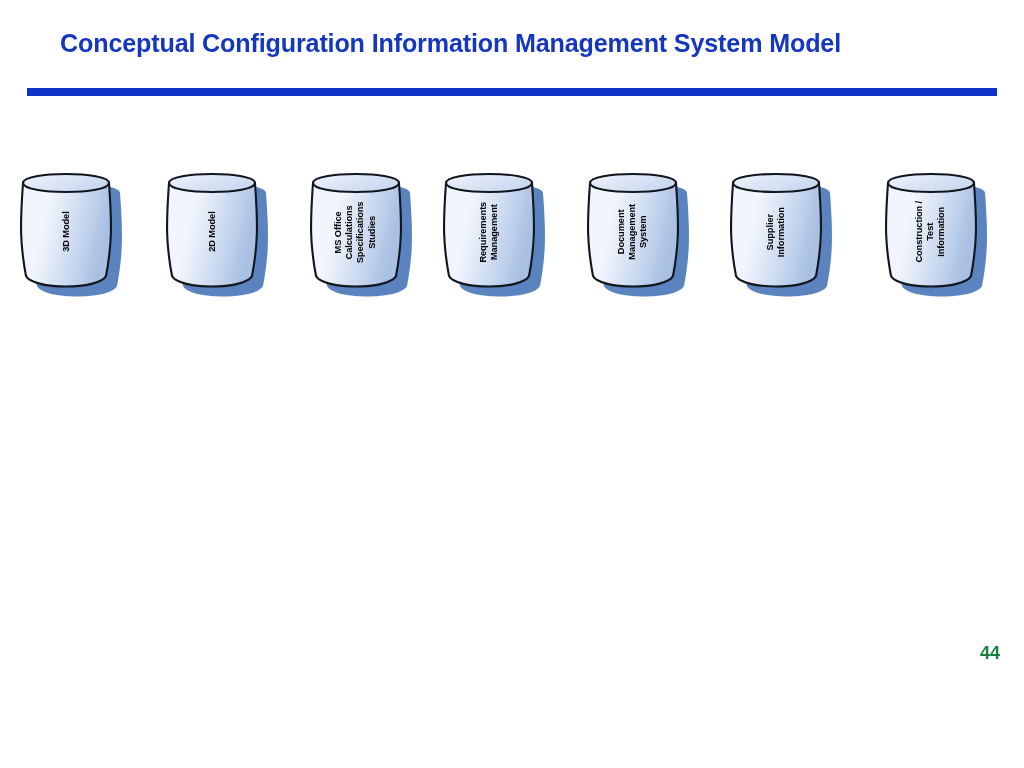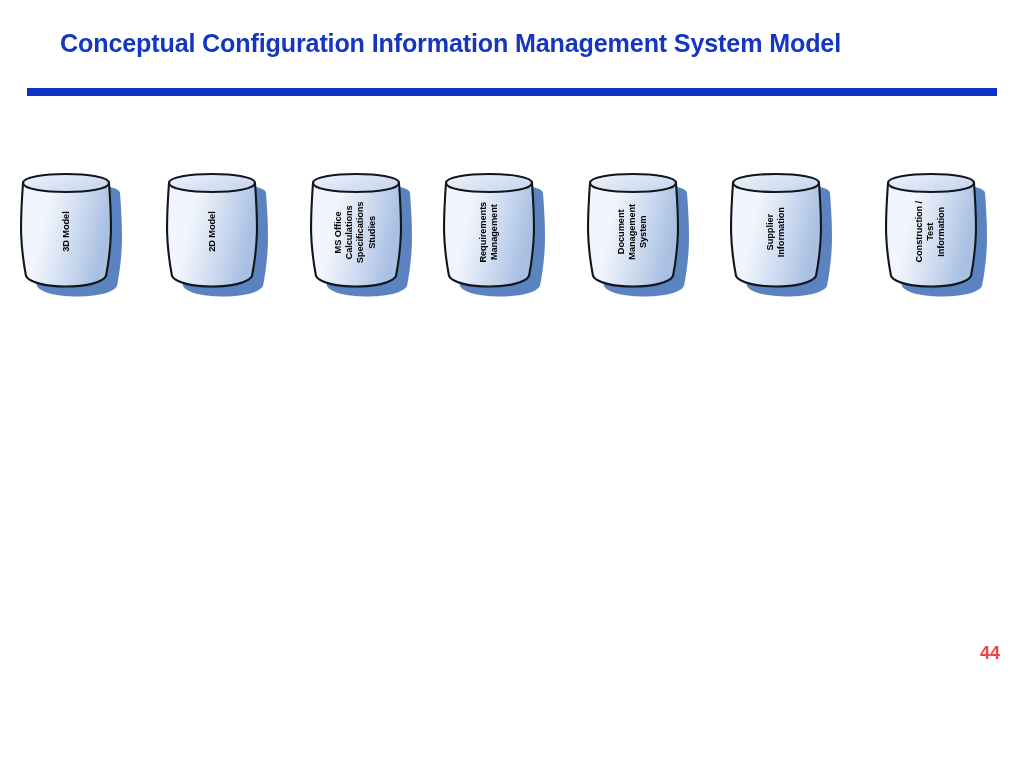--- a/index.html
+++ b/index.html
@@ -99,21 +99,21 @@
     line-height: 11.2px;
     text-align: center;
     letter-spacing: -0.1px;
   }
 
   
   #page-number {
     position: absolute;
     right: 24px;
     bottom: 18px;
-    color: #ef4444;
+    color: #15803d;
     font-family: "Liberation Sans", sans-serif;
     font-weight: bold;
     font-size: 18px;
     line-height: 20px;
   }
 </style>
 </head>
 <body>
 
 <div id="slide">

